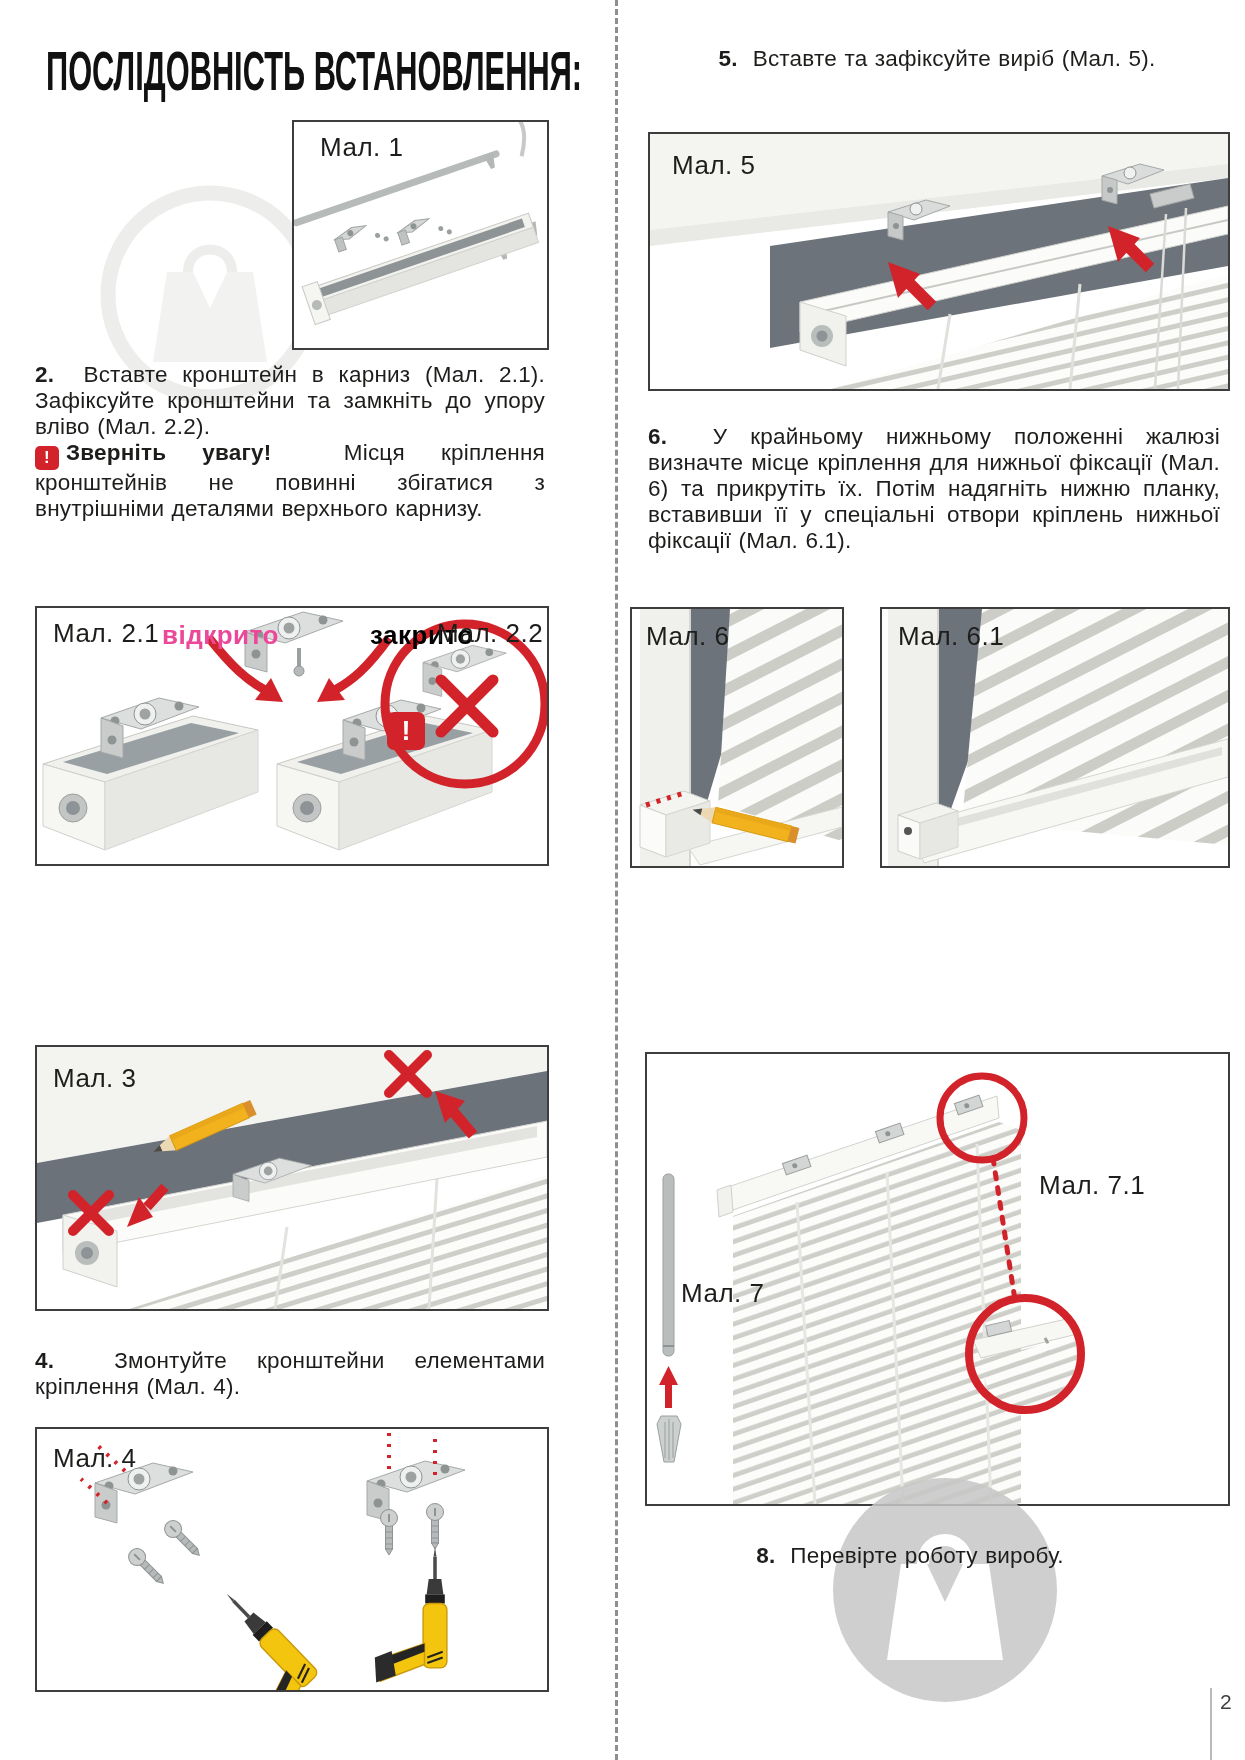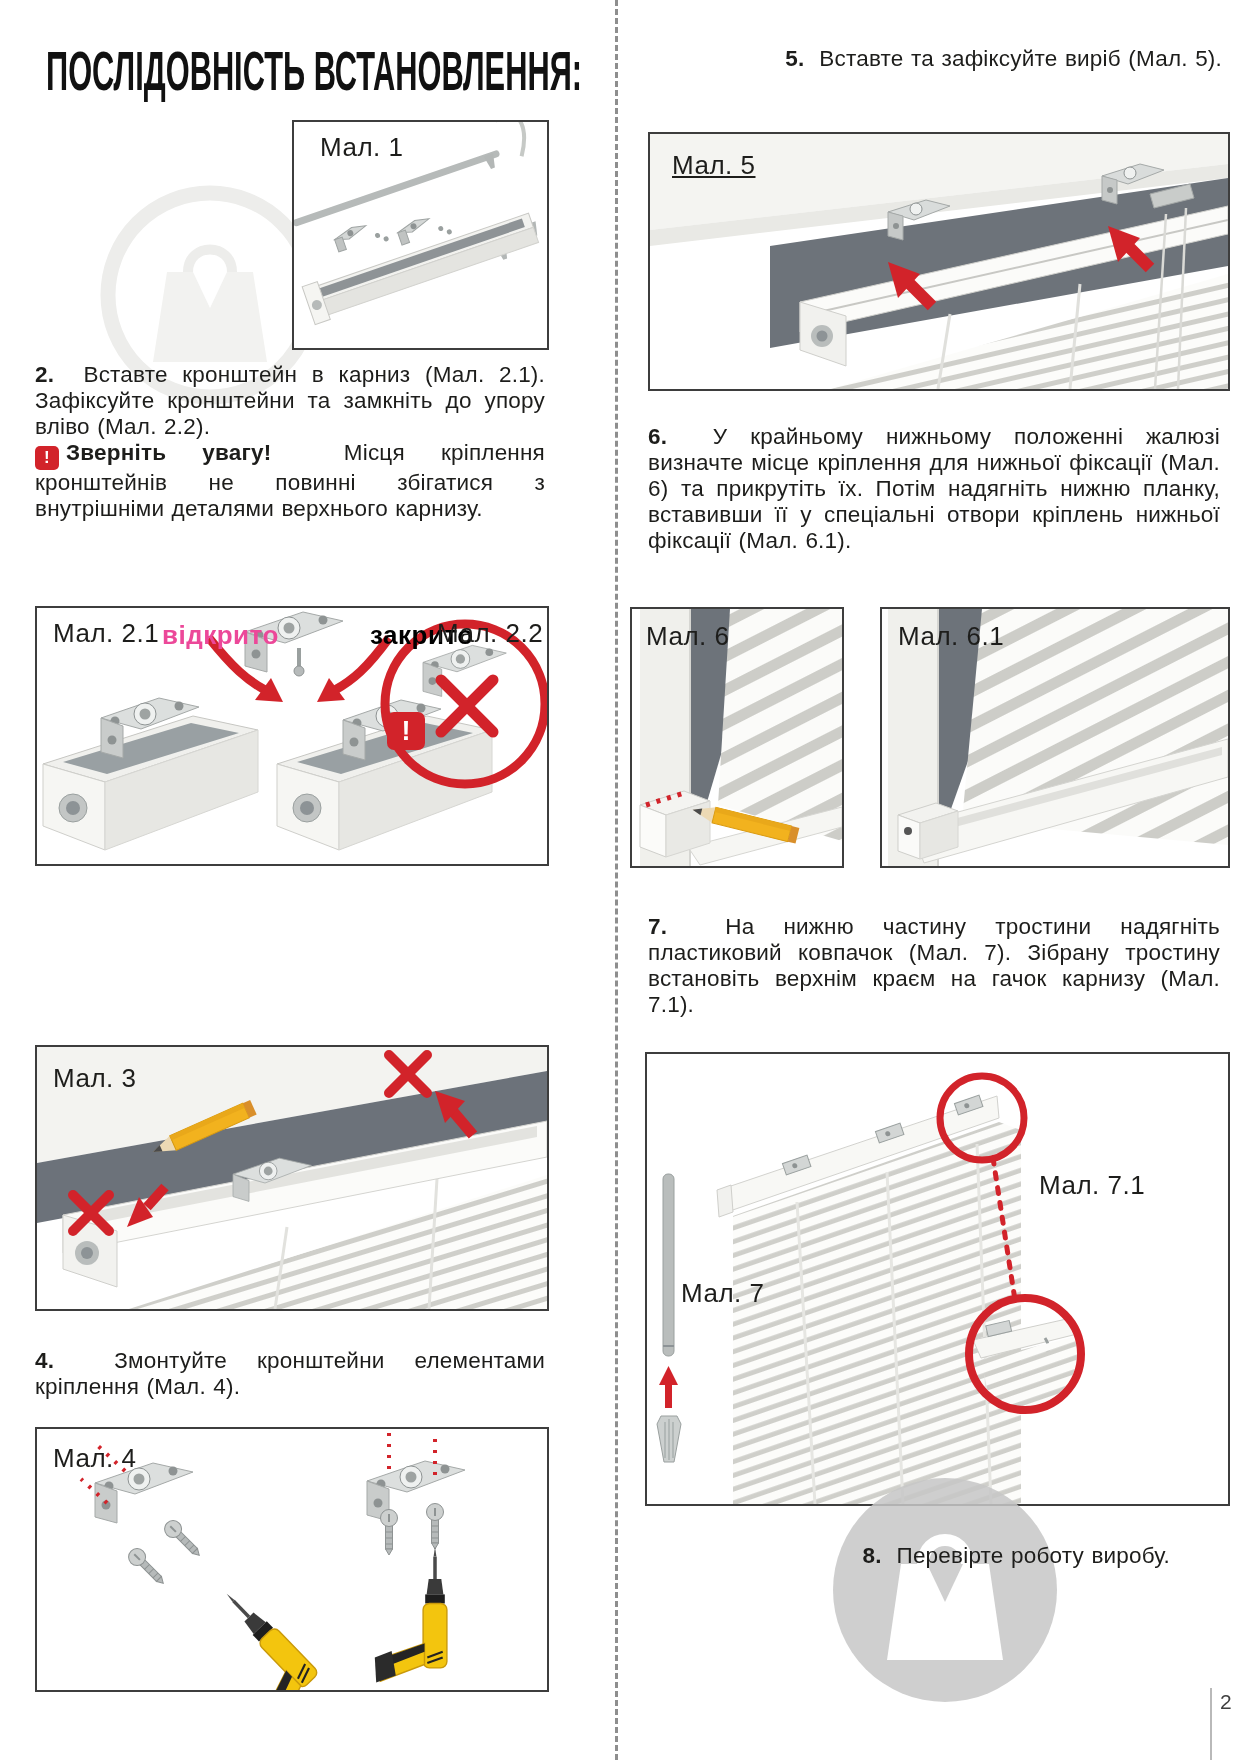--- a/index.html
+++ b/index.html
@@ -3,21 +3,21 @@
 <meta charset="utf-8">
 <style>
   html,body{margin:0;padding:0;background:#ffffff;}
   #page{position:relative;width:1245px;height:1760px;background:#ffffff;overflow:hidden;
         font-family:"Liberation Sans", sans-serif;color:#1d1d1b;}
   .title{position:absolute;left:46px;top:38px;font-size:56px;font-weight:900;
          letter-spacing:0px;transform:scaleX(0.55);transform-origin:left top;white-space:nowrap;color:#111;}
   .para{position:absolute;font-size:22.5px;line-height:1.155;text-align:justify;
         letter-spacing:0.2px;word-spacing:1px;color:#1d1d1b;}
   .para b{font-weight:bold;}
-  .nojust{text-align:right;}
+  .nojust{text-align:center;}
   .fig{position:absolute;border:2px solid #3d3d3d;background:#ffffff;}
   .fig svg{position:absolute;left:0;top:0;}
   .fl{position:absolute;font-size:26px;color:#1d1d1b;letter-spacing:0.5px;white-space:nowrap;}
   .fl.redlbl{font-weight:bold;}
   .warn-icon{display:inline-block;width:24px;height:24px;border-radius:5px;background:#d2232a;
              color:#fff;font-weight:bold;font-size:17px;line-height:24px;text-align:center;
              margin-right:7px;vertical-align:-3px;}
   .badge{position:absolute;width:38px;height:38px;border-radius:7px;background:#d2232a;color:#fff;
          font-weight:bold;font-size:27px;line-height:38px;text-align:center;}
   .divider{position:absolute;left:615px;top:0;height:1760px;width:0;border-left:3px dashed #8e8e8e;}
@@ -263,21 +263,21 @@
       <polygon points="500,60 540,50 544,64 504,74" fill="#c9ccca" stroke="#a5a9a8"></polygon>
       <line x1="516" y1="80" x2="505" y2="255" stroke="#dadad6" stroke-width="2.5"></line>
       <line x1="536" y1="74" x2="528" y2="255" stroke="#dadad6" stroke-width="2.5"></line>
       <use href="#b5" transform="translate(238,62)"></use>
       <use href="#b5" transform="translate(452,26)"></use>
       <line x1="282" y1="172" x2="256" y2="146" stroke="#d2232a" stroke-width="12"></line>
       <polygon points="238,128 270,140 248,164" fill="#d2232a"></polygon>
       <line x1="500" y1="134" x2="476" y2="110" stroke="#d2232a" stroke-width="12"></line>
       <polygon points="458,92 490,104 468,128" fill="#d2232a"></polygon>
     </svg>
-    <span class="fl" style="left:22px;top:16px;text-decoration:underline;">Мал. 5</span>
+    <span class="fl" style="left:22px;top:16px;">Мал. 5</span>
   </div>
 
   <div class="para" style="left:648px;top:424px;width:572px;">
     <b>6.</b>&nbsp;
     <span>У крайньому нижньому положенні жалюзі визначте місце кріплення для нижньої фіксації (Мал. 6) та прикрутіть їх. Потім надягніть нижню планку, вставивши її у спеціальні отвори кріплень нижньої фіксації (Мал. 6.1).</span>
   </div>
 
   <div class="fig" style="left:630px;top:607px;width:210px;height:257px;">
     <svg width="210" height="257" viewBox="0 0 210 257">
       <defs>
@@ -321,24 +321,20 @@
       <polygon points="28,216 346,130 346,168 42,254" fill="#f7f7f4" stroke="#d4d4d0"></polygon>
       <polygon points="34,220 340,138 340,146 36,228" fill="#e0e0dc"></polygon>
       <polygon points="16,206 54,194 76,202 38,214" fill="#f2f2ef" stroke="#cfcfcb"></polygon>
       <polygon points="16,206 38,214 38,250 16,242" fill="#fafaf8" stroke="#cfcfcb"></polygon>
       <polygon points="38,214 76,202 76,238 38,250" fill="#e7e7e3" stroke="#d6d6d2"></polygon>
       <circle cx="26" cy="222" r="4" fill="#555555"></circle>
     </svg>
     <span class="fl" style="left:16px;top:12px;">Мал. 6.1</span>
   </div>
 
-  <div class="para" style="left:648px;top:914px;width:572px;">
-    <b>7.</b>&nbsp;
-    <span>На нижню частину тростини надягніть пластиковий ковпачок (Мал. 7). Зібрану тростину встановіть верхнім краєм на гачок карнизу (Мал. 7.1).</span>
-  </div>
 
   <div class="fig" style="left:645px;top:1052px;width:581px;height:450px;">
     <svg width="581" height="450" viewBox="0 0 581 450">
       <defs>
         <pattern id="p7" patternUnits="userSpaceOnUse" width="16" height="13" patternTransform="rotate(-19)">
           <rect width="16" height="8.2" fill="#fcfcfa"></rect>
             <rect y="8.2" width="16" height="4.8" fill="#cfcfca"></rect>
         </pattern>
         <clipPath id="c7">
             <circle cx="378" cy="300" r="52"></circle>

